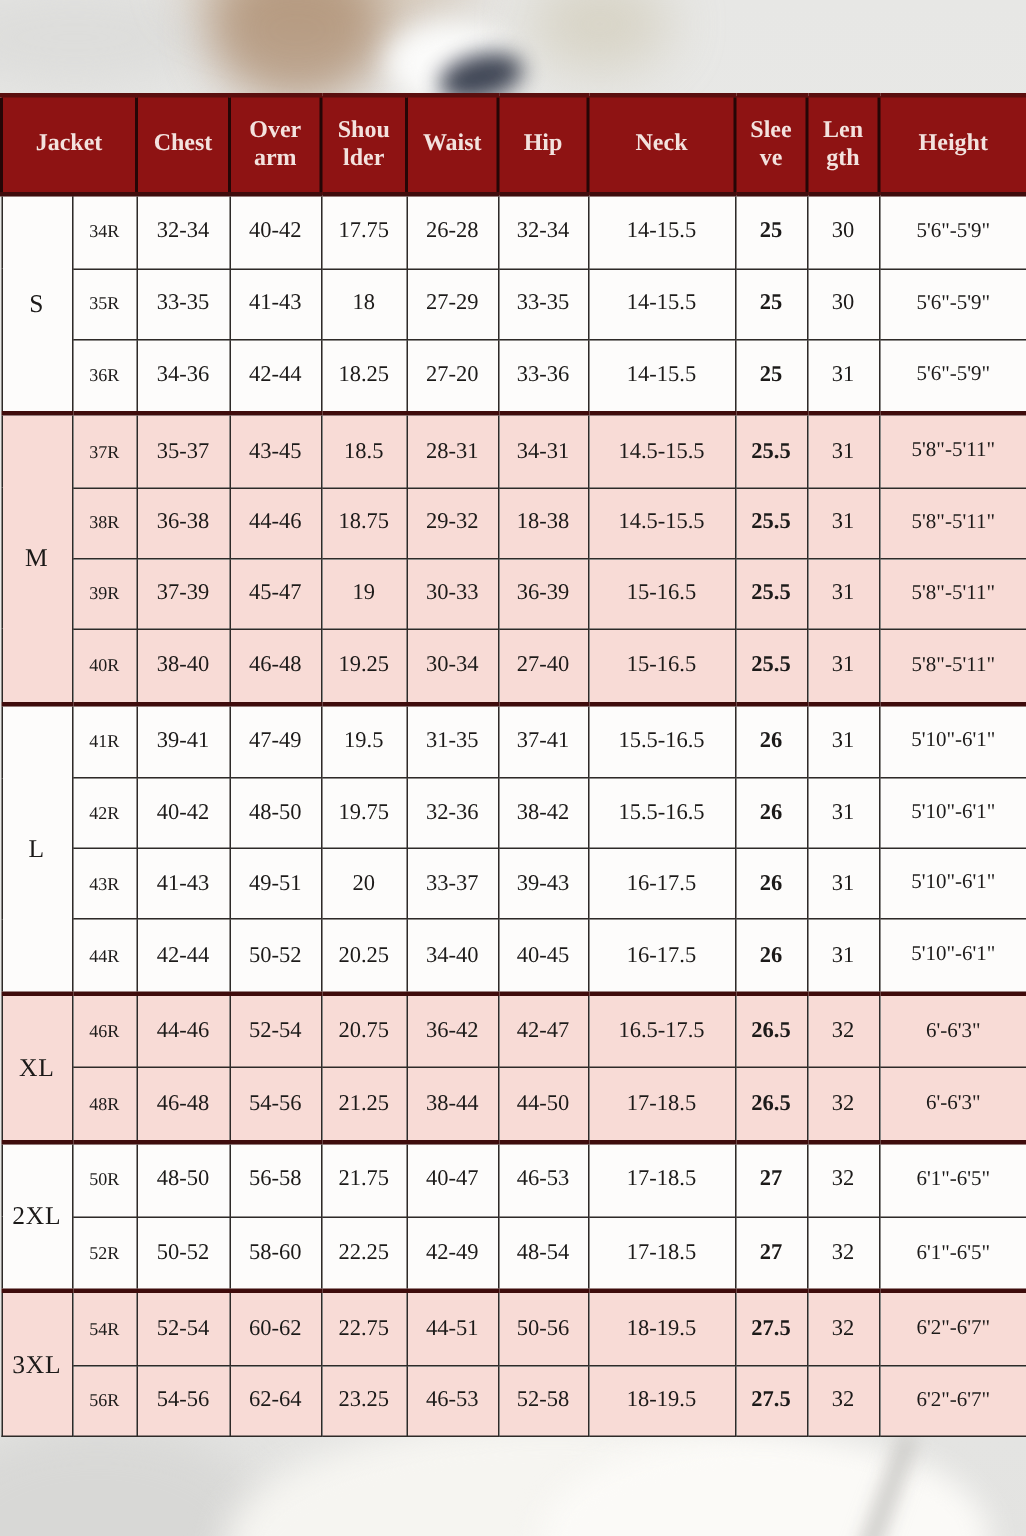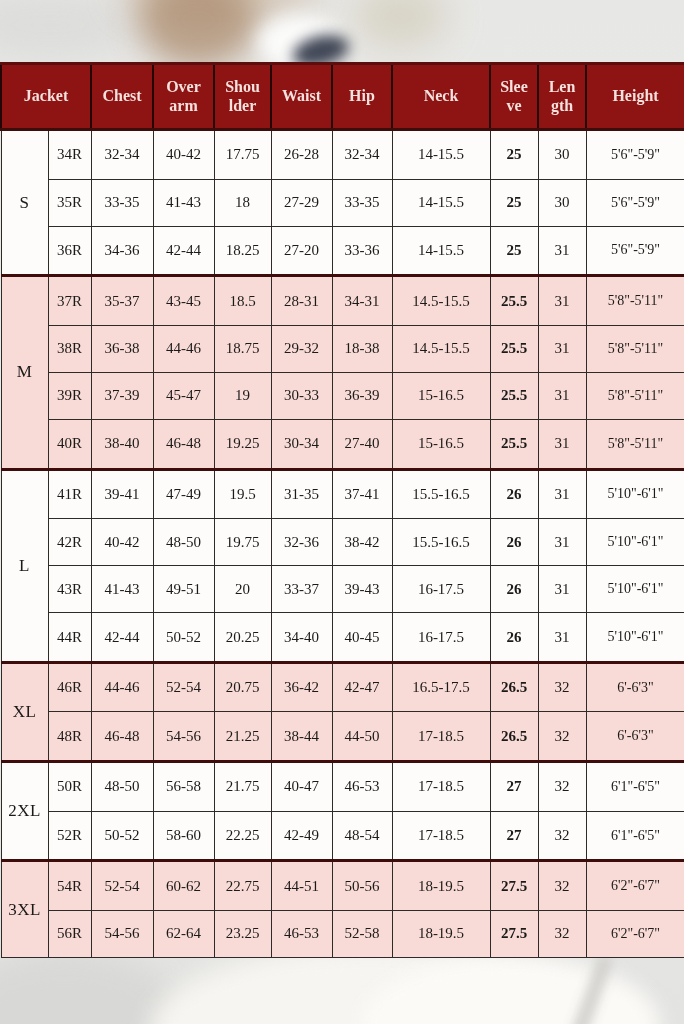--- a/index.html
+++ b/index.html
@@ -58,21 +58,21 @@
     border:1.5px solid var(--grid);
     text-align:center;vertical-align:middle;
     font-size:15px;color:var(--cell-text);
     padding:0 1px;background:var(--white-row);
     white-space:nowrap;overflow:hidden;
   }
   tr.tone-pink td{background:var(--pink);}
   tr.group-start td{border-top:3px solid var(--group-line);}
   td.group-label{font-size:17px;letter-spacing:.5px;}
   td.sleeve-val{font-weight:bold;}
-  td.size-val{font-size:15px;}
+  td.size-val{font-size:12px;}
   td.height-val{font-size:14px;}
 </style>
 </head>
 <body>
 
 <div class="scene">
 
   <div class="photo-bg">
     <div class="blob blob-gray-left"></div>
     <div class="blob blob-hair-shadow"></div>

